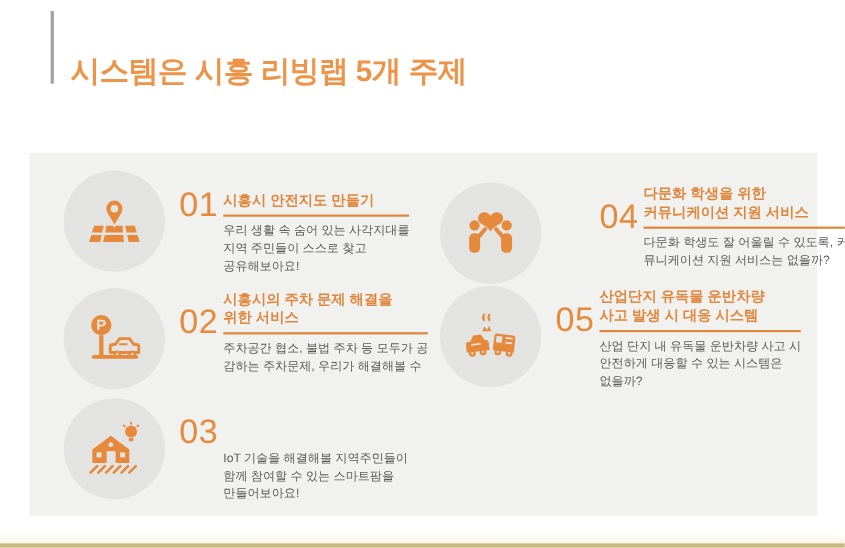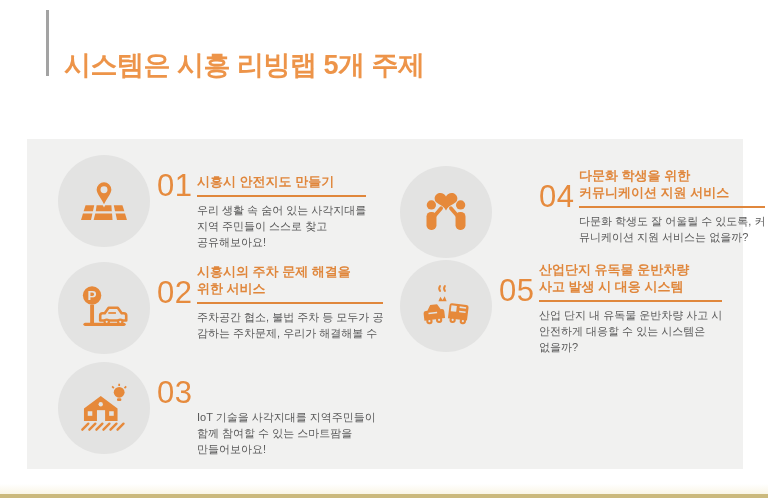--- a/index.html
+++ b/index.html
@@ -22,21 +22,21 @@
   .panel{
     position:absolute;left:27px;top:139px;width:716px;height:330px;
     background:#f1f1f0;
   }
   
   .item{position:absolute;display:flex;align-items:flex-start;}
   .icon-circle{
     flex:none;width:92px;height:92px;border-radius:50%;
     background:#e3e3e2;display:flex;align-items:center;justify-content:center;
   }
-  .content{margin-left:7px;display:grid;grid-template-columns:40px auto;}
+  .content{margin-left:13px;display:grid;grid-template-columns:40px auto;}
   .top-row{grid-column:1 / span 2;display:grid;grid-template-columns:40px auto;
     align-items:end;min-height:42px;}
   .num{
     grid-column:1;font-size:31px;font-weight:400;color:#E68B3E;
     line-height:0.8;margin-bottom:-2px;letter-spacing:0.5px;
   }
   .title-wrap{
     grid-column:2;border-bottom:2px solid #E0873C;
     padding-bottom:4px;min-width:142px;
   }
@@ -152,21 +152,21 @@
         <path d="M30 44 L35.5 38.5"></path>
         <path d="M36.5 44 L42 38.5"></path>
       </g>
     </svg>
   </div>
   <div class="content">
     <div class="top-row">
       <div class="num">03</div>
     </div>
     <div class="body">
-      <div>IoT 기술을 사각지대를 지역주민들이</div>
+      <div>IoT 기술을 해결해볼 지역주민들이</div>
       <div>함께 참여할 수 있는 스마트팜을</div>
       <div>만들어보아요!</div>
     </div>
   </div>
 </div>
 
 <div class="item" style="left:400px;top:166px;gap:40px;">
   <div class="icon-circle">
     <svg width="52" height="52" viewBox="0 0 48 48">
       <g fill="#E6893A">

